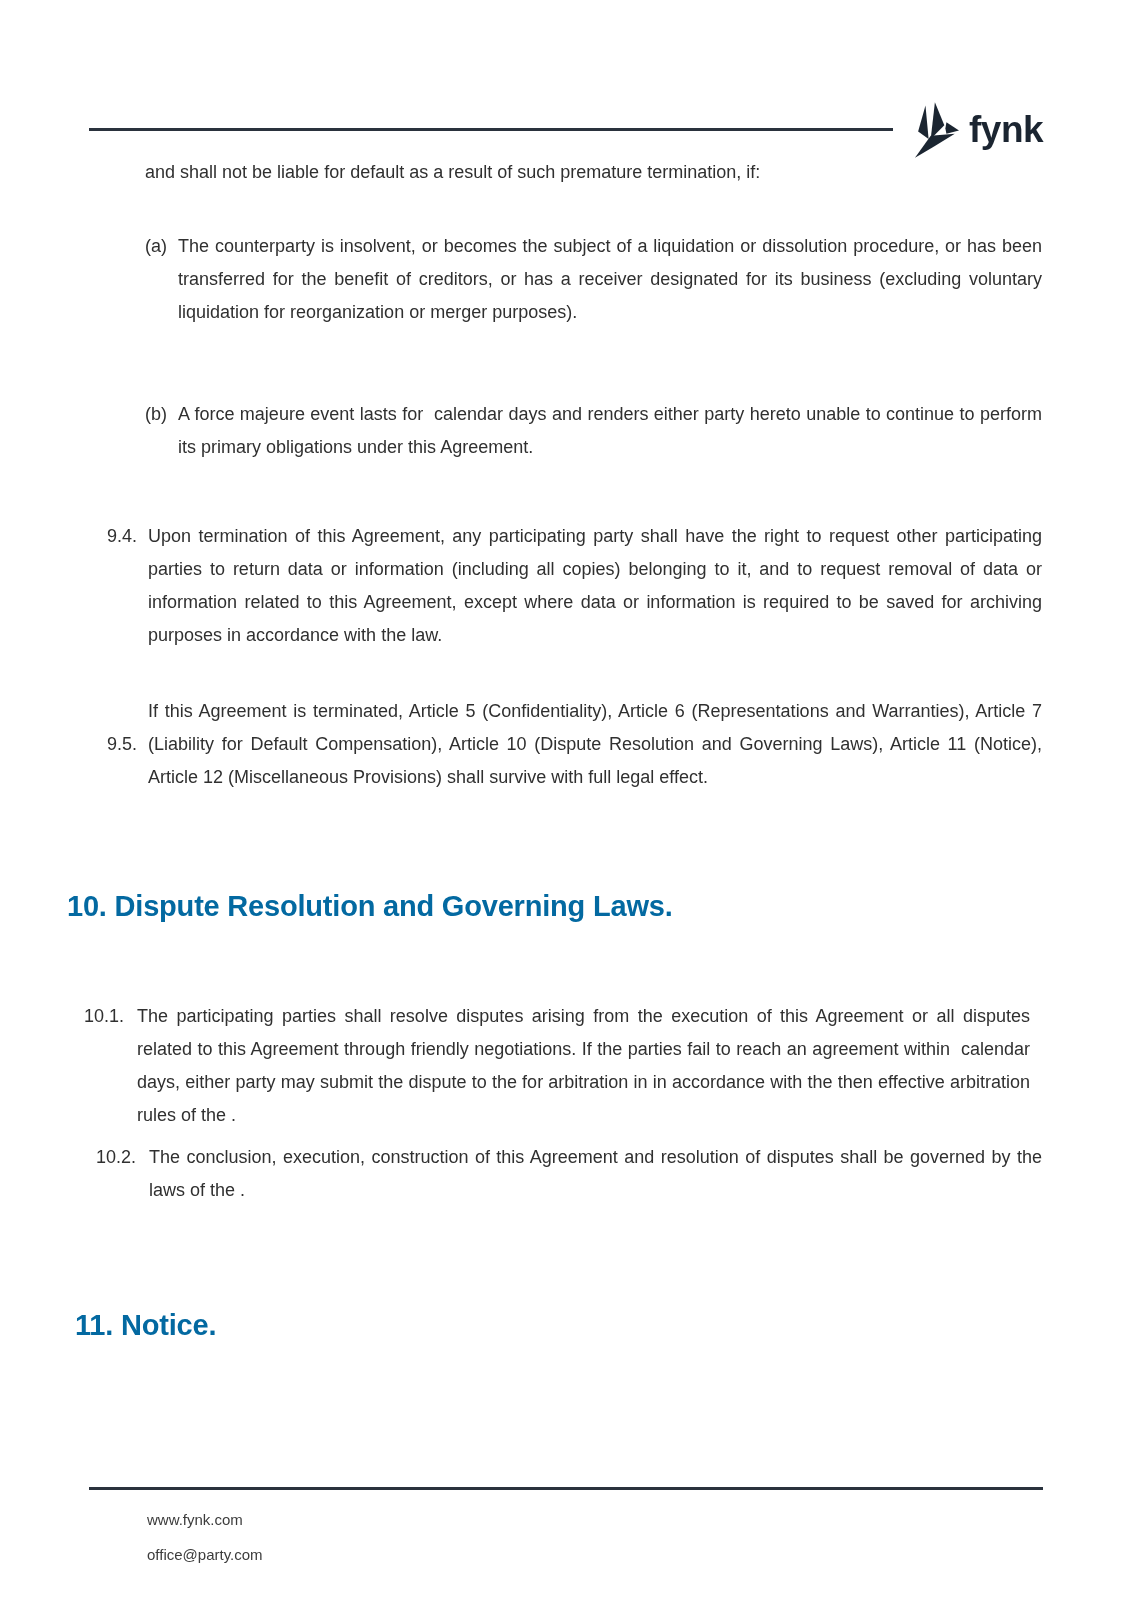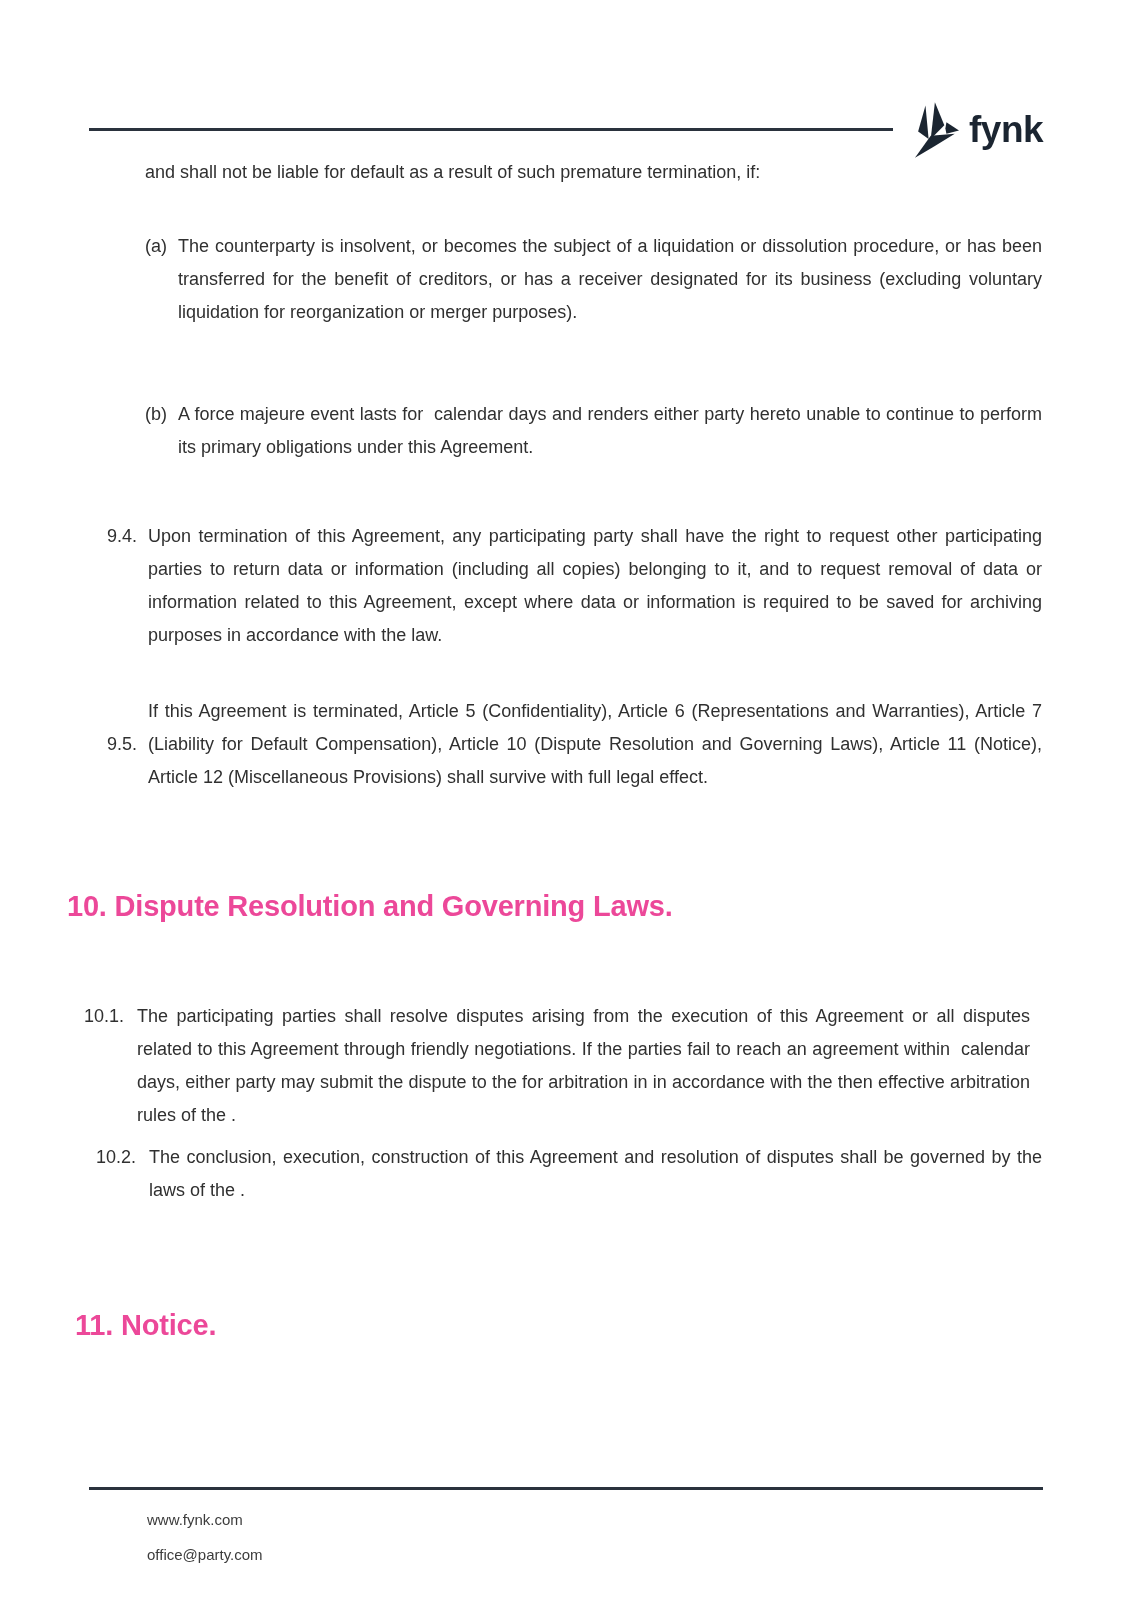--- a/index.html
+++ b/index.html
@@ -61,21 +61,21 @@
   #c95    { left: 107px; top: 695px; width: 935px; align-items: center; }
   #c101   { left: 84px;  top: 972px; width: 946px; margin-top: 28px; }
   #c102   { left: 96px;  top: 1141px; width: 946px; }
 
   .heading {
     position: absolute;
     margin: 0;
     font-size: 29px;
     line-height: 34px;
     font-weight: bold;
-    color: #ec4899;
+    color: #0369a1;
     letter-spacing: -0.2px;
   }
   #h10 { left: 67px; top: 889px; }
   #h11 { left: 75px; top: 1308px; }
 
   .footer-text {
     position: absolute;
     left: 139px;
     top: 1498px;
     font-size: 15px;

